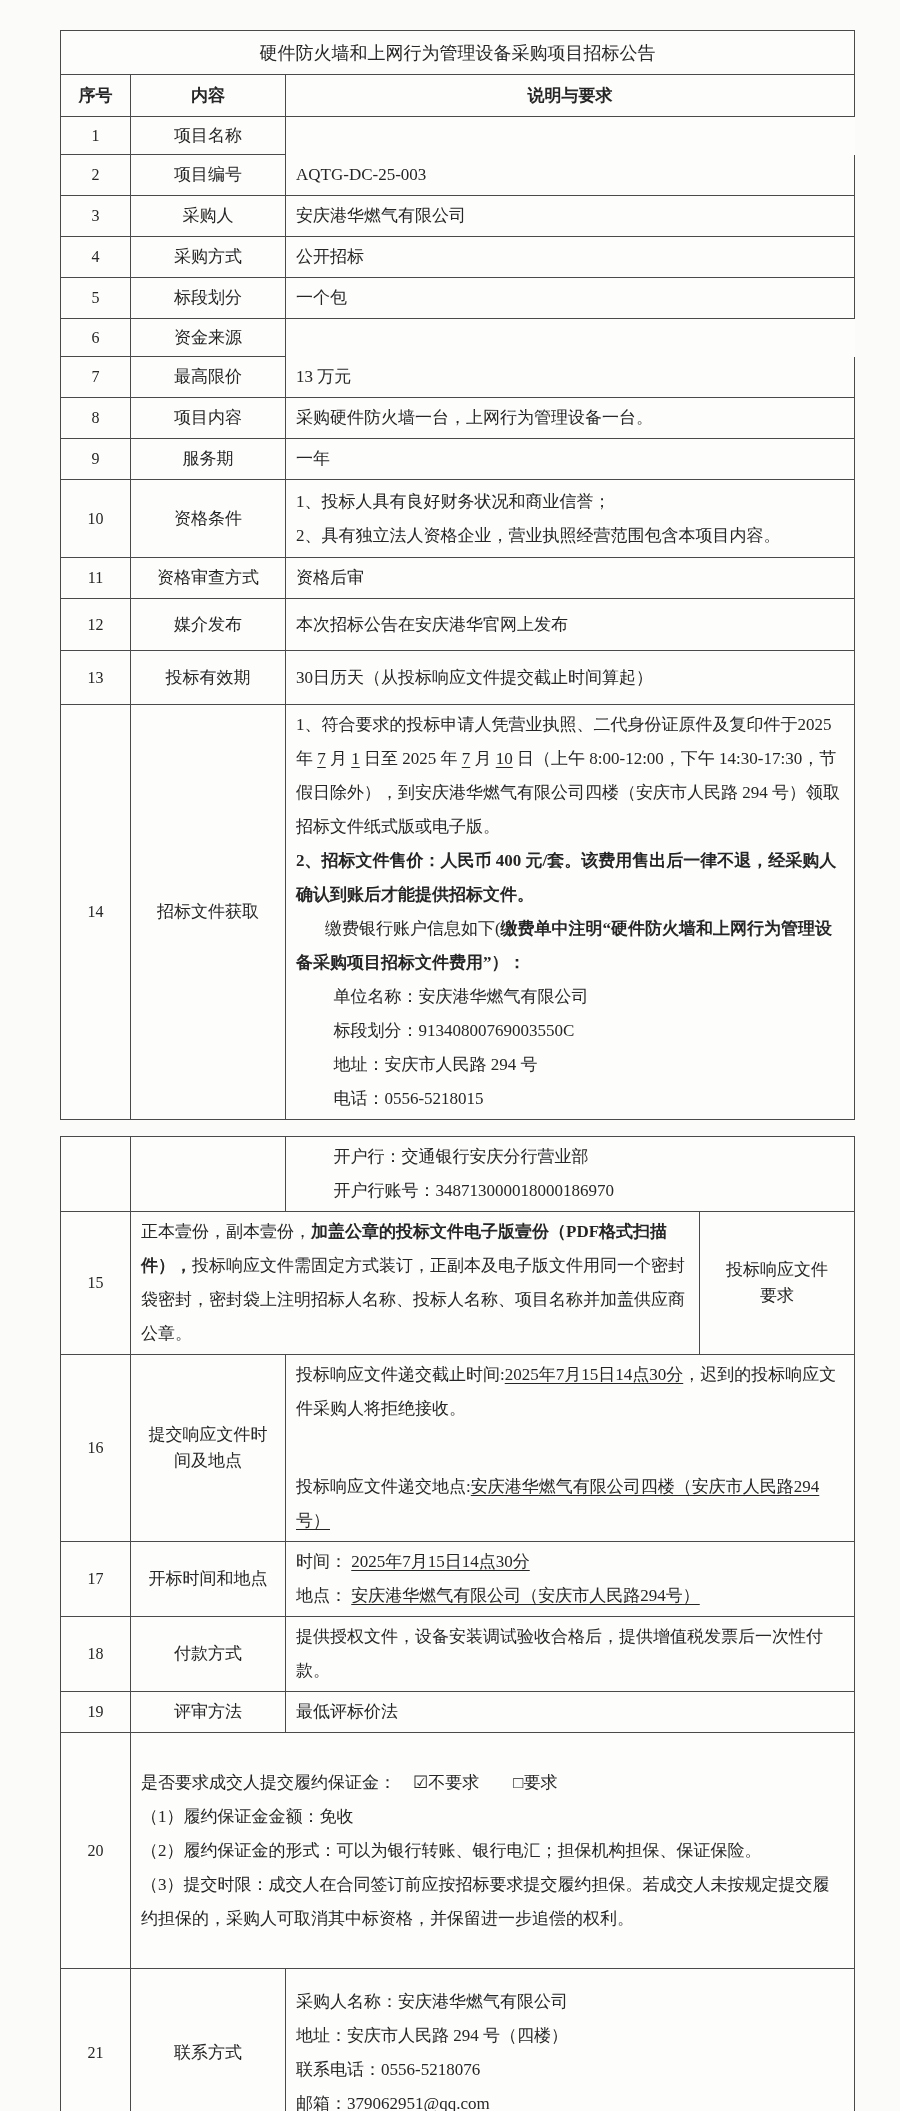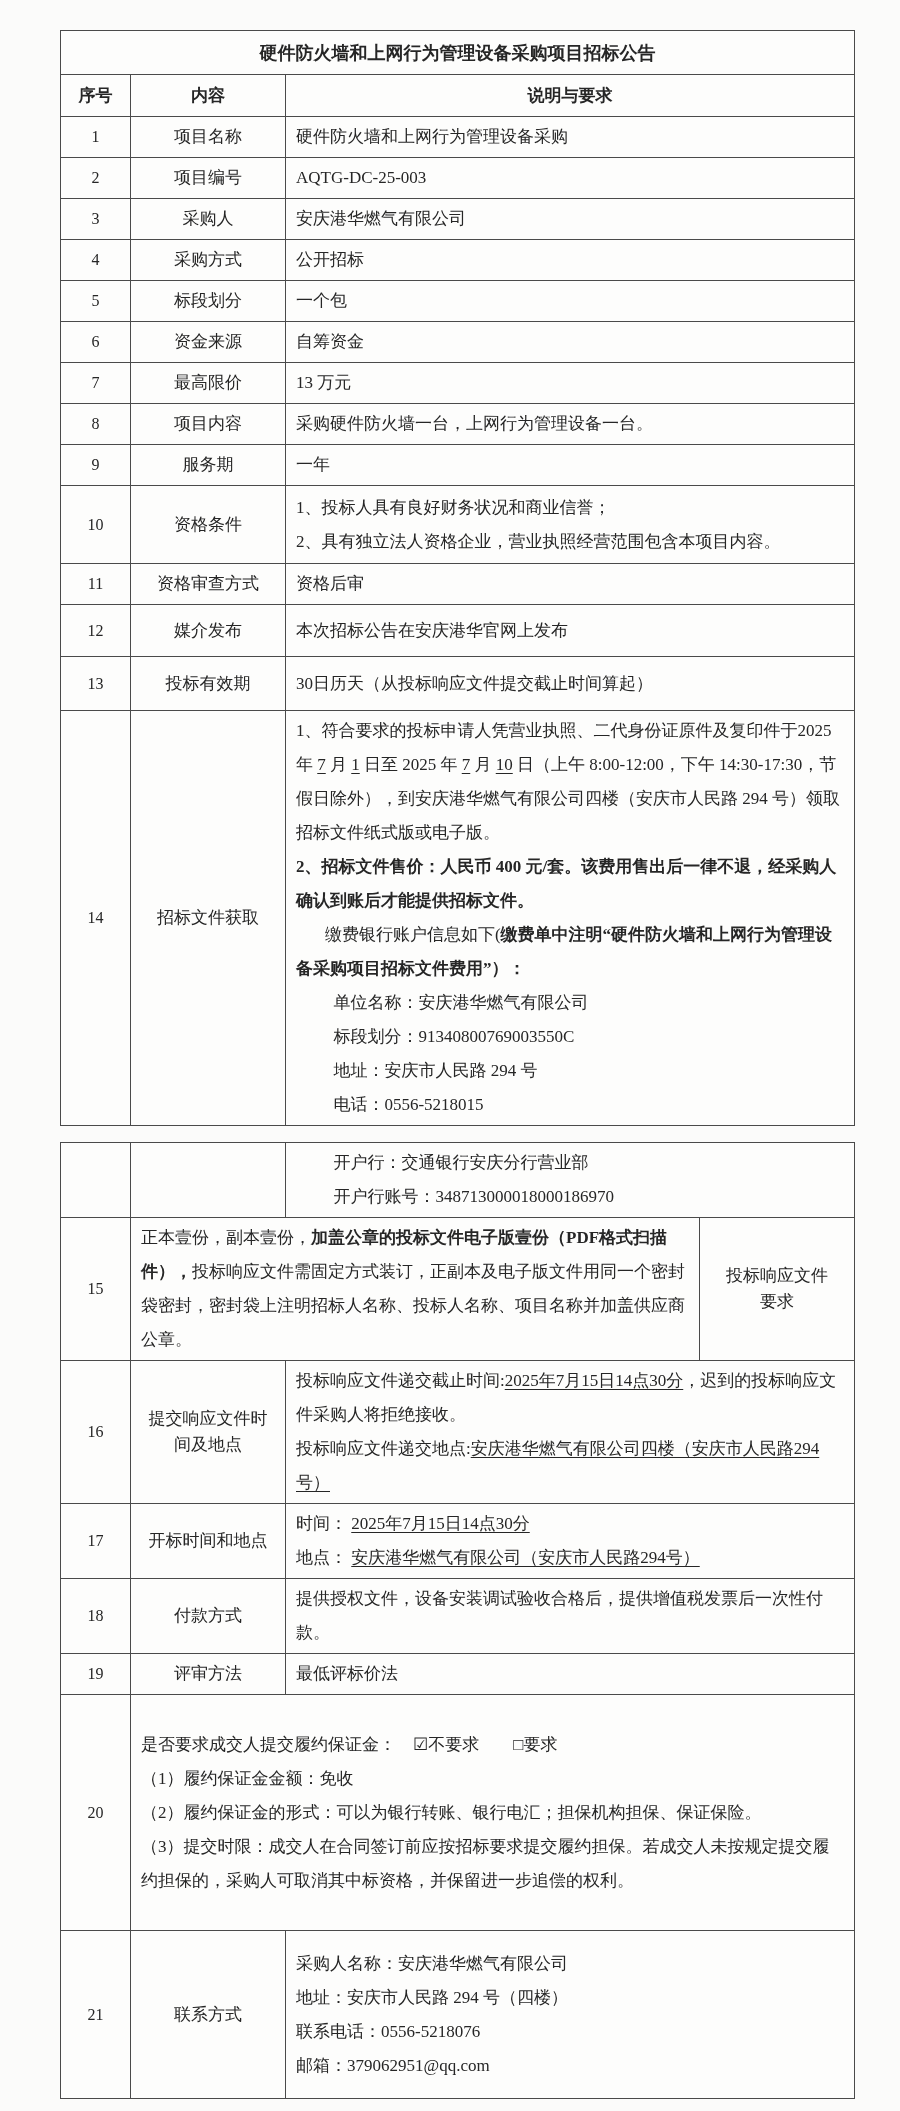--- a/index.html
+++ b/index.html
@@ -27,21 +27,21 @@
     font-size:17px;line-height:26px;padding:4px 10px;
   }
   .desc{flex:1;min-width:0;padding:3px 10px;font-size:17px;}
   .para{line-height:34px;}
   .ind2{text-indent:1.7em;}
   .ind3{text-indent:2.2em;}
   .b{font-weight:bold;}
   .u{text-decoration:underline;text-underline-offset:3px;}
   .title-row .cell{
     flex:1;justify-content:center;align-items:center;
-    font-weight:bold;font-size:18px;min-height:44px;text-align:center;
+    font-weight:normal;font-size:18px;min-height:44px;text-align:center;
   }
   .head-row .cell{font-weight:bold;min-height:42px;justify-content:center;font-size:17px;}
   .head-row .no{align-items:center;}
   .head-row .desc{align-items:center;text-align:center;}
 </style>
 </head>
 <body>
 
 <div class="page">
 
@@ -51,23 +51,20 @@
     </div>
     <div class="trow head-row">
       <div class="cell no">序号</div>
       <div class="cell label">内容</div>
       <div class="cell desc">说明与要求</div>
     </div>
     <div id="t1-rows">
         <div class="trow">
           <div class="cell no" style="min-height: 38px;">1</div>
           <div class="cell label" style="min-height: 38px;">项目名称</div>
-          <div class="cell desc" style="min-height: 38px;">
-            <div class="para"><span>硬件防火墙和上网行为管理设备采购</span></div>
-          </div>
         </div>
         <div class="trow">
           <div class="cell no" style="min-height: 38px;">2</div>
           <div class="cell label" style="min-height: 38px;">项目编号</div>
           <div class="cell desc" style="min-height: 38px;">
             <div class="para"><span>AQTG-DC-25-003</span></div>
           </div>
         </div>
         <div class="trow">
           <div class="cell no" style="min-height: 38px;">3</div>
@@ -86,23 +83,20 @@
         <div class="trow">
           <div class="cell no" style="min-height: 38px;">5</div>
           <div class="cell label" style="min-height: 38px;">标段划分</div>
           <div class="cell desc" style="min-height: 38px;">
             <div class="para"><span>一个包</span></div>
           </div>
         </div>
         <div class="trow">
           <div class="cell no" style="min-height: 38px;">6</div>
           <div class="cell label" style="min-height: 38px;">资金来源</div>
-          <div class="cell desc" style="min-height: 38px;">
-            <div class="para"><span>自筹资金</span></div>
-          </div>
         </div>
         <div class="trow">
           <div class="cell no" style="min-height: 38px;">7</div>
           <div class="cell label" style="min-height: 38px;">最高限价</div>
           <div class="cell desc" style="min-height: 38px;">
             <div class="para"><span>13 万元</span></div>
           </div>
         </div>
         <div class="trow">
           <div class="cell no" style="min-height: 38px;">8</div>
@@ -180,21 +174,21 @@
           <div class="cell desc" style="min-height: 136px;">
             <div class="para"><span>正本壹份，副本壹份，</span><span class="b">加盖公章的投标文件电子版壹份（PDF格式扫描件），</span><span>投标响应文件需固定方式装订，正副本及电子版文件用同一个密封袋密封，密封袋上注明招标人名称、投标人名称、项目名称并加盖供应商公章。</span></div>
           </div>
           <div class="cell label" style="min-height: 136px;">投标响应文件
 要求</div>
         </div>
         <div class="trow">
           <div class="cell no" style="min-height: 140px;">16</div>
           <div class="cell label" style="min-height: 140px;">提交响应文件时
 间及地点</div>
-          <div class="cell desc" style="min-height: 140px;">
+          <div class="cell desc" style="min-height: 140px; gap: 44px;">
             <div class="para"><span>投标响应文件递交截止时间:</span><span class="u">2025年7月15日14点30分</span><span>，迟到的投标响应文件采购人将拒绝接收。</span></div>
             <div class="para"><span>投标响应文件递交地点:</span><span class="u">安庆港华燃气有限公司四楼（安庆市人民路294号）</span></div>
           </div>
         </div>
         <div class="trow">
           <div class="cell no" style="min-height: 64px;">17</div>
           <div class="cell label" style="min-height: 64px;">开标时间和地点</div>
           <div class="cell desc" style="min-height: 64px;">
             <div class="para"><span>时间： </span><span class="u">2025年7月15日14点30分</span></div>
             <div class="para"><span>地点： </span><span class="u">安庆港华燃气有限公司（安庆市人民路294号）</span></div>

